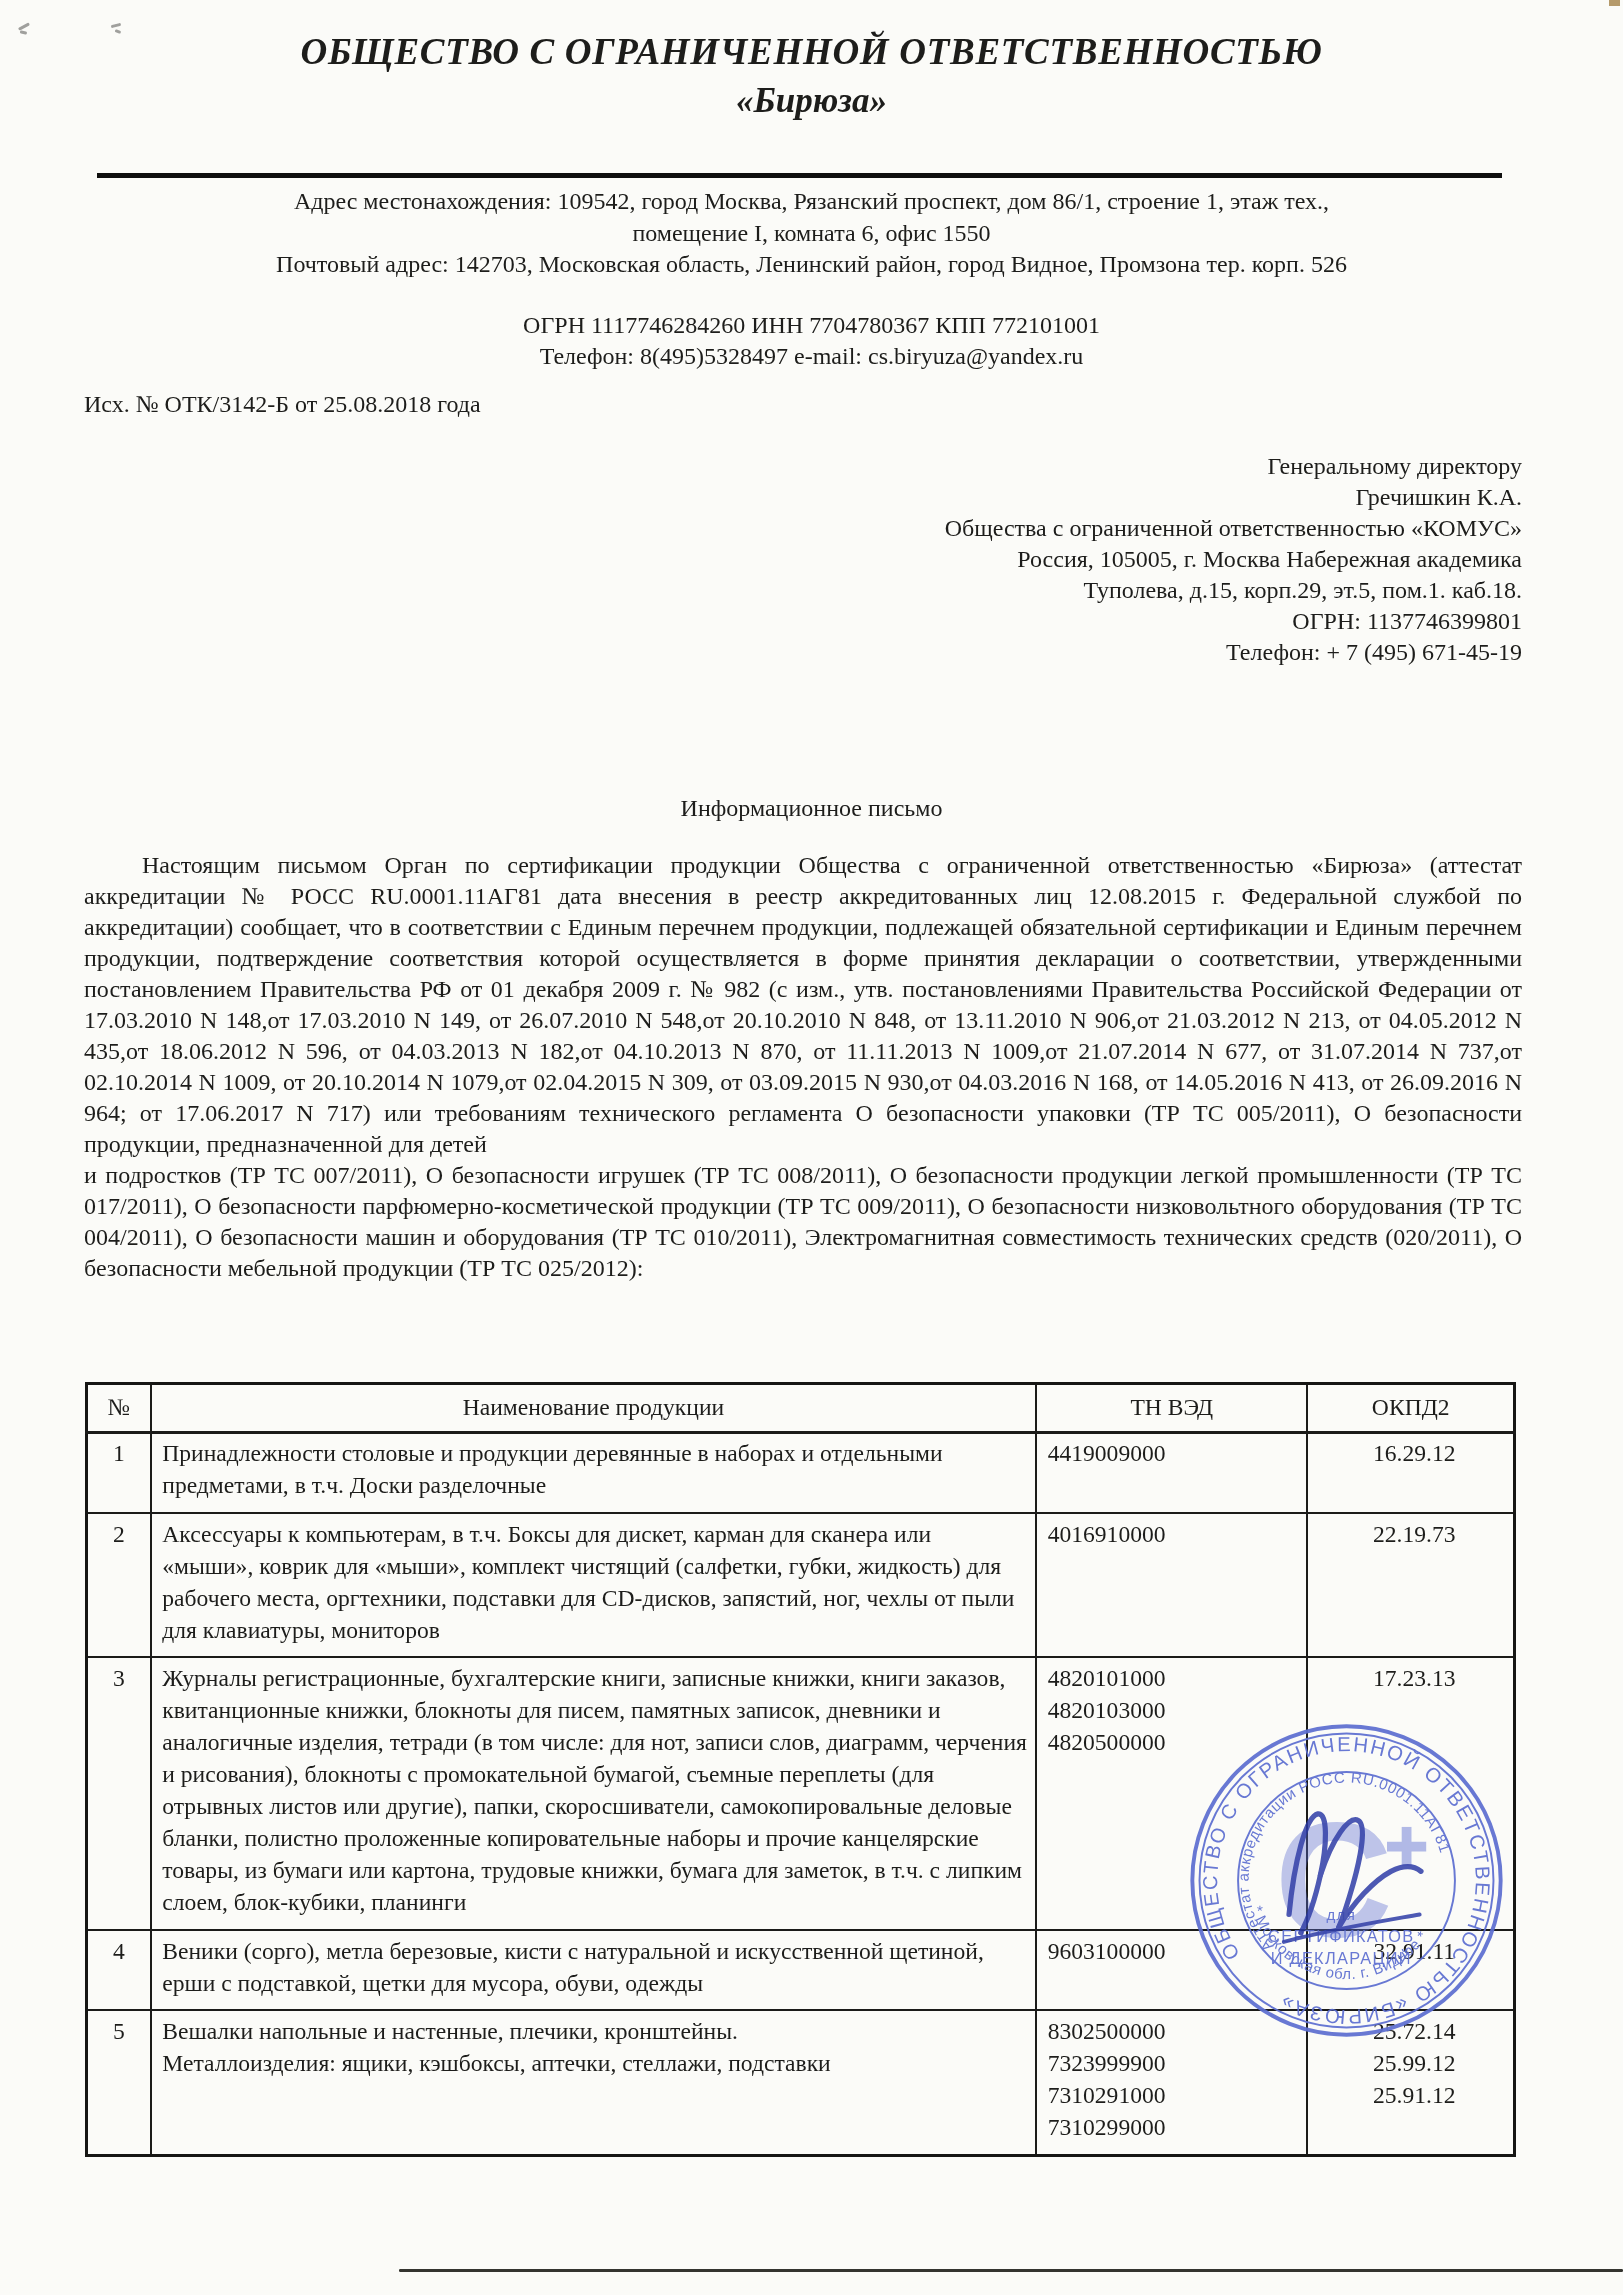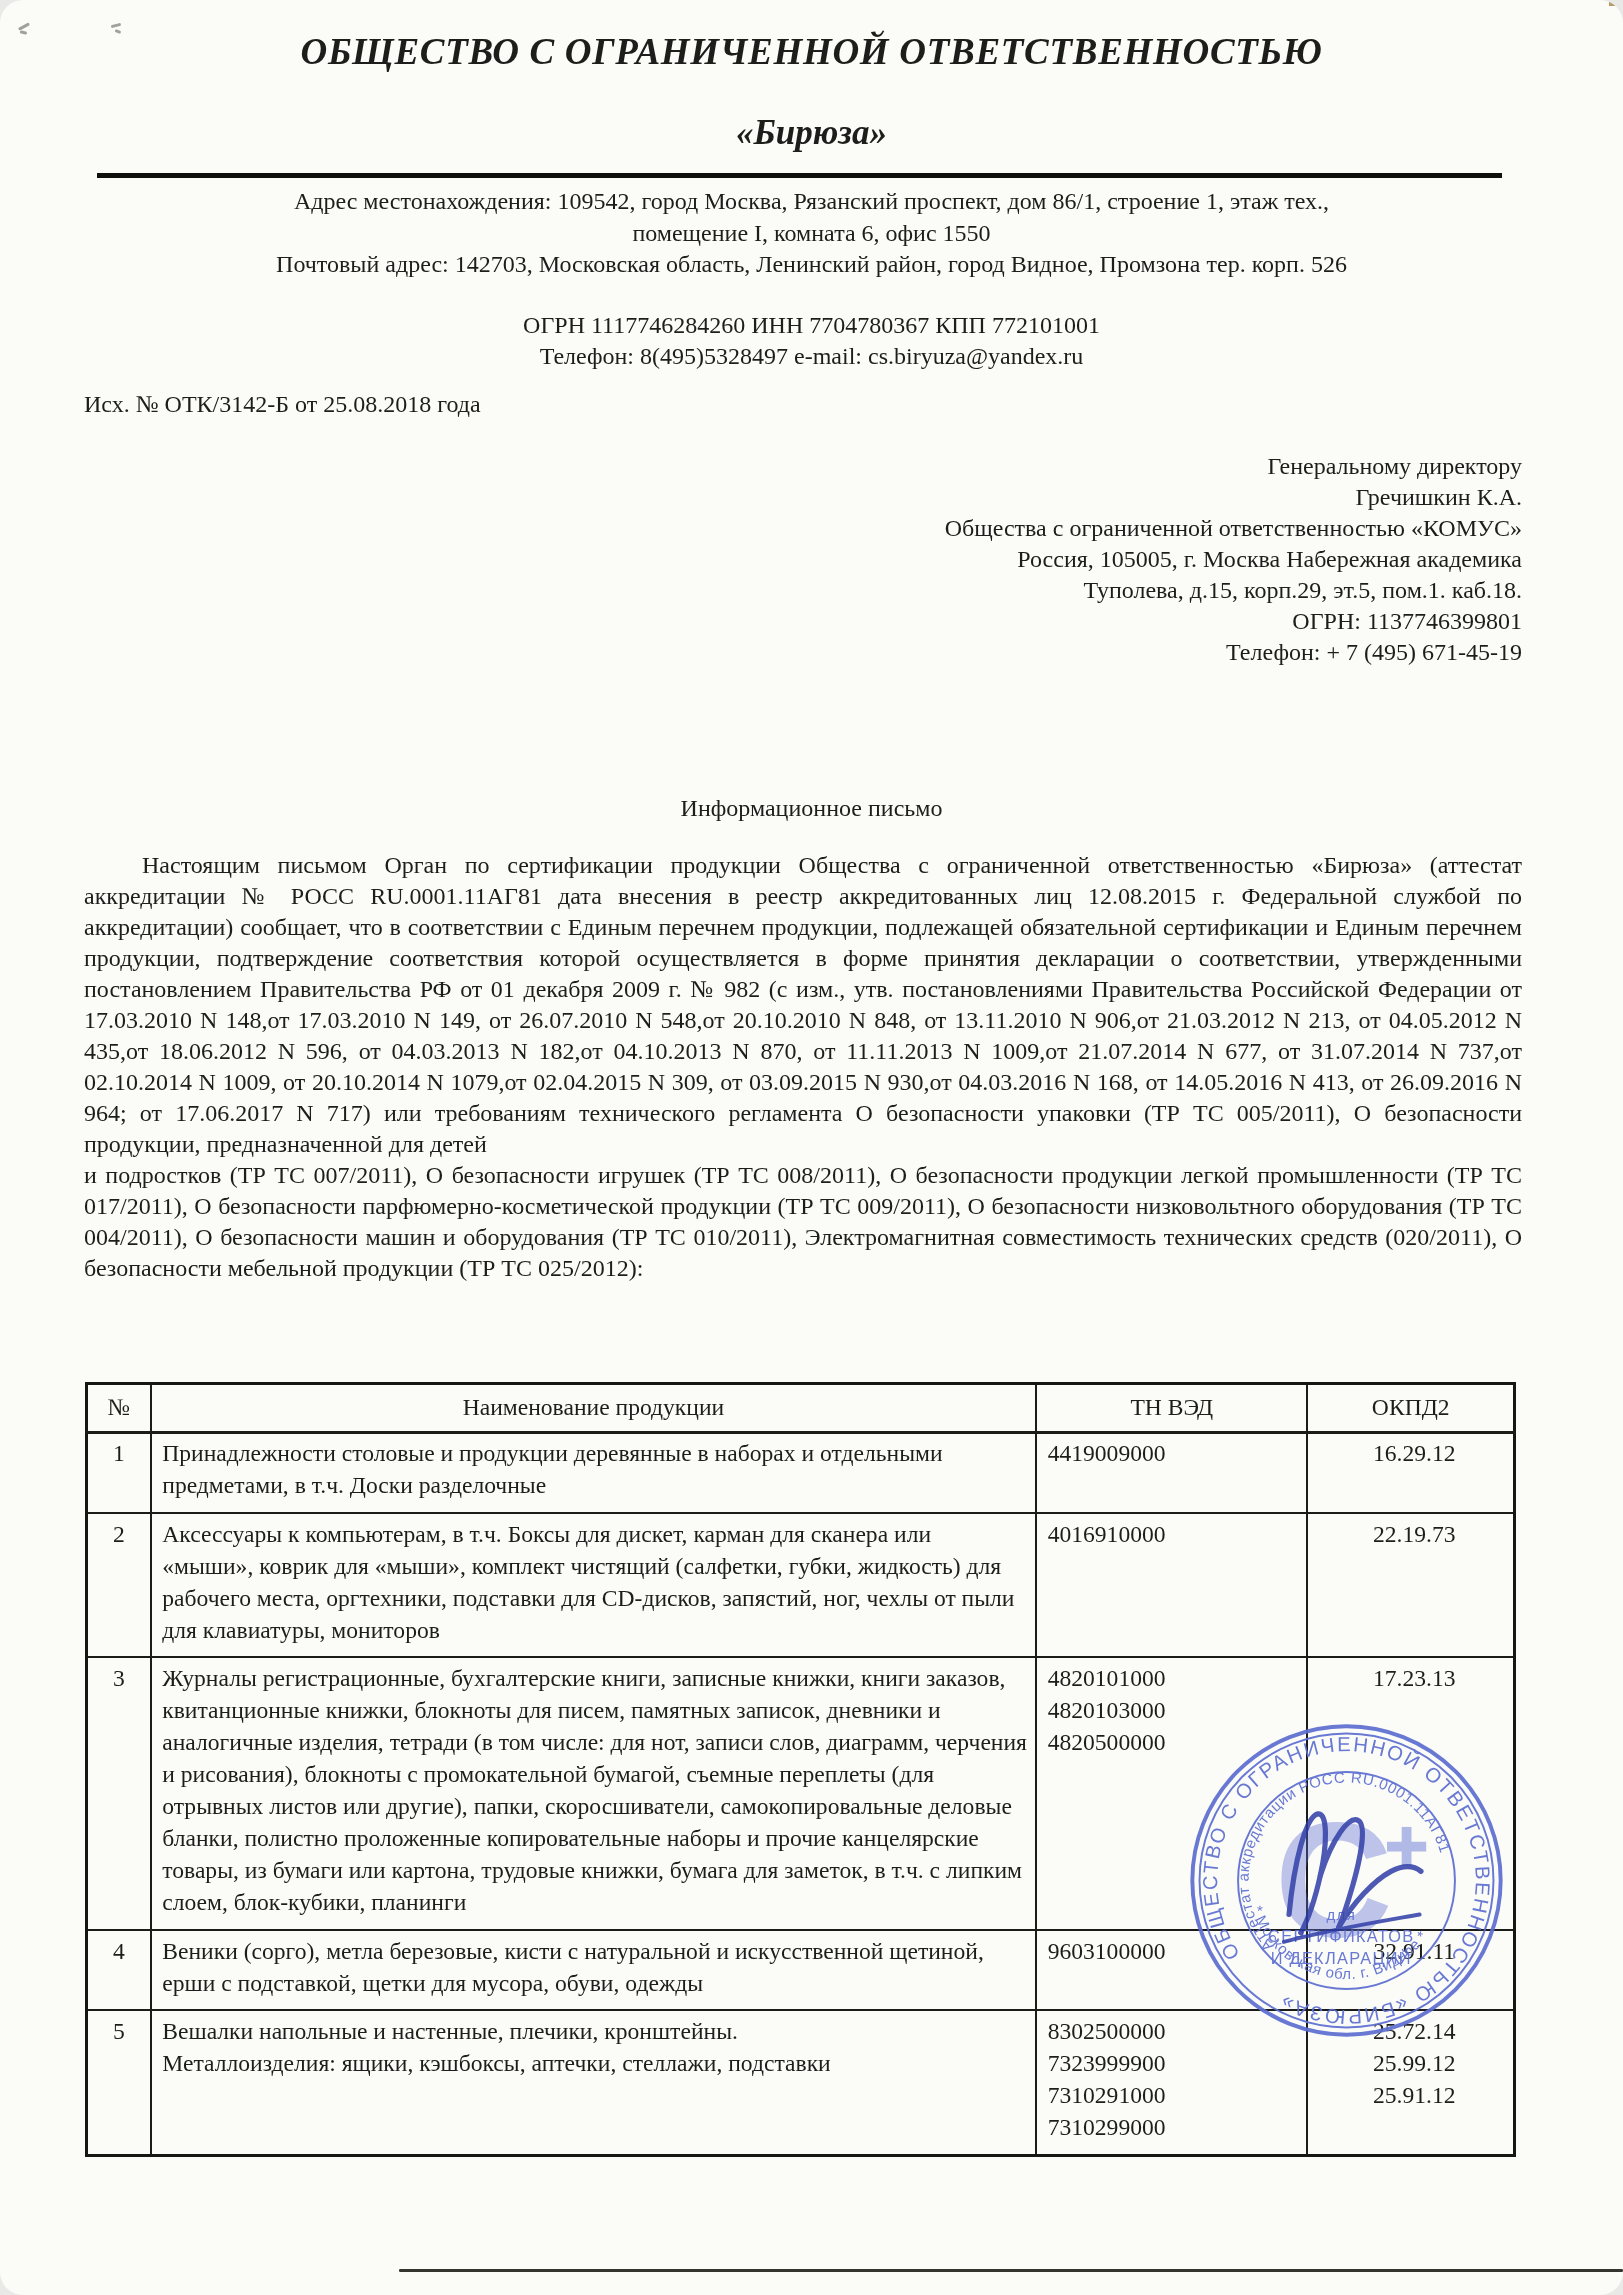--- a/index.html
+++ b/index.html
@@ -5,25 +5,24 @@
   html,body{margin:0;padding:0;}
   body{background:#e9e9e7;}
   .page{
     position:relative;
     width:1623px;height:2295px;
     margin:0 auto;
     background:#fbfbf8;
     font-family:"Liberation Serif","DejaVu Serif",serif;
     color:#1d1d1b;
     overflow:hidden;
-    border-radius:23px;
   }
   .centered{position:absolute;left:0;width:100%;text-align:center;}
   .company-title-1{top:30px;font-size:37px;font-weight:bold;font-style:italic;letter-spacing:0.7px;}
-  .company-title-2{top:81px;font-size:35px;font-weight:bold;font-style:italic;margin-top:32px;}
+  .company-title-2{top:81px;font-size:35px;font-weight:bold;font-style:italic;}
   .head-rule{position:absolute;top:173px;left:97px;width:1405px;height:4.6px;background:#0f0f0e;}
   .addr-1{top:188px;font-size:24px;}
   .addr-2{top:220px;font-size:24px;}
   .addr-3{top:251px;font-size:24px;}
   .ogrn-line{top:312px;font-size:24px;}
   .contact-line{top:343px;font-size:24px;}
   .ref-line{position:absolute;top:391px;left:84px;font-size:24px;}
   .recipient{
     position:absolute;top:451px;right:101px;
     text-align:right;font-size:24px;line-height:31px;white-space:nowrap;

